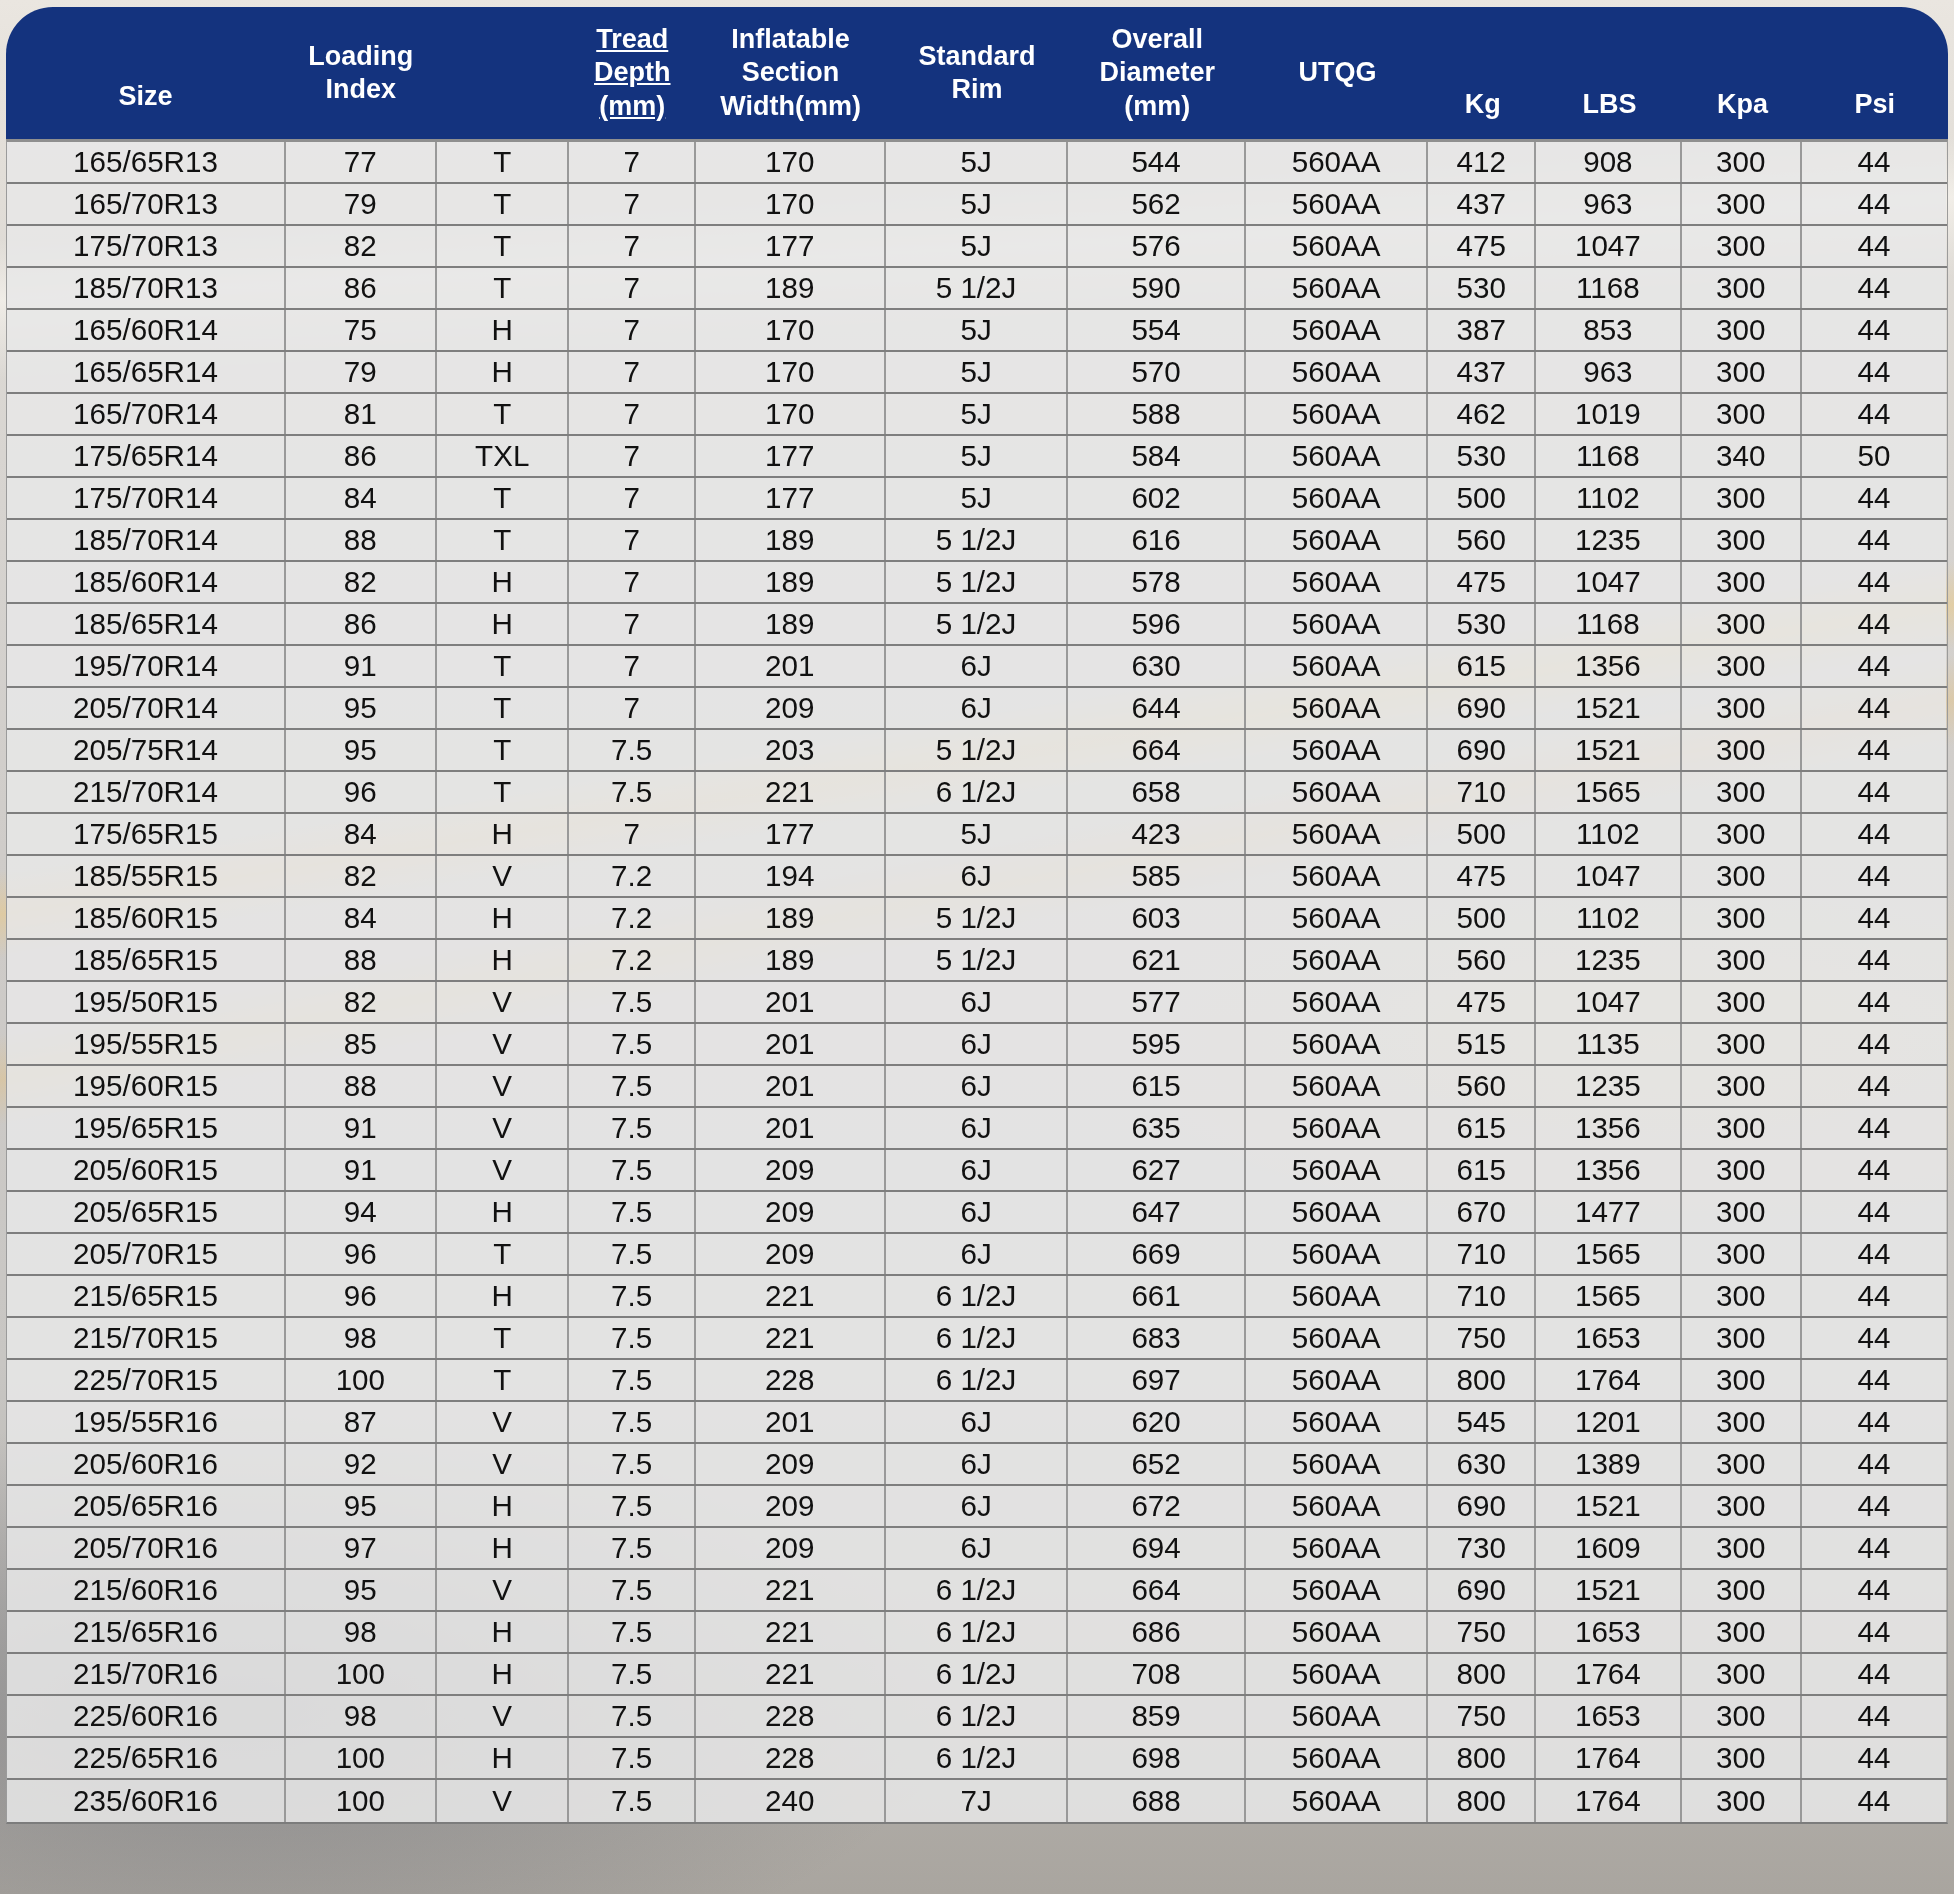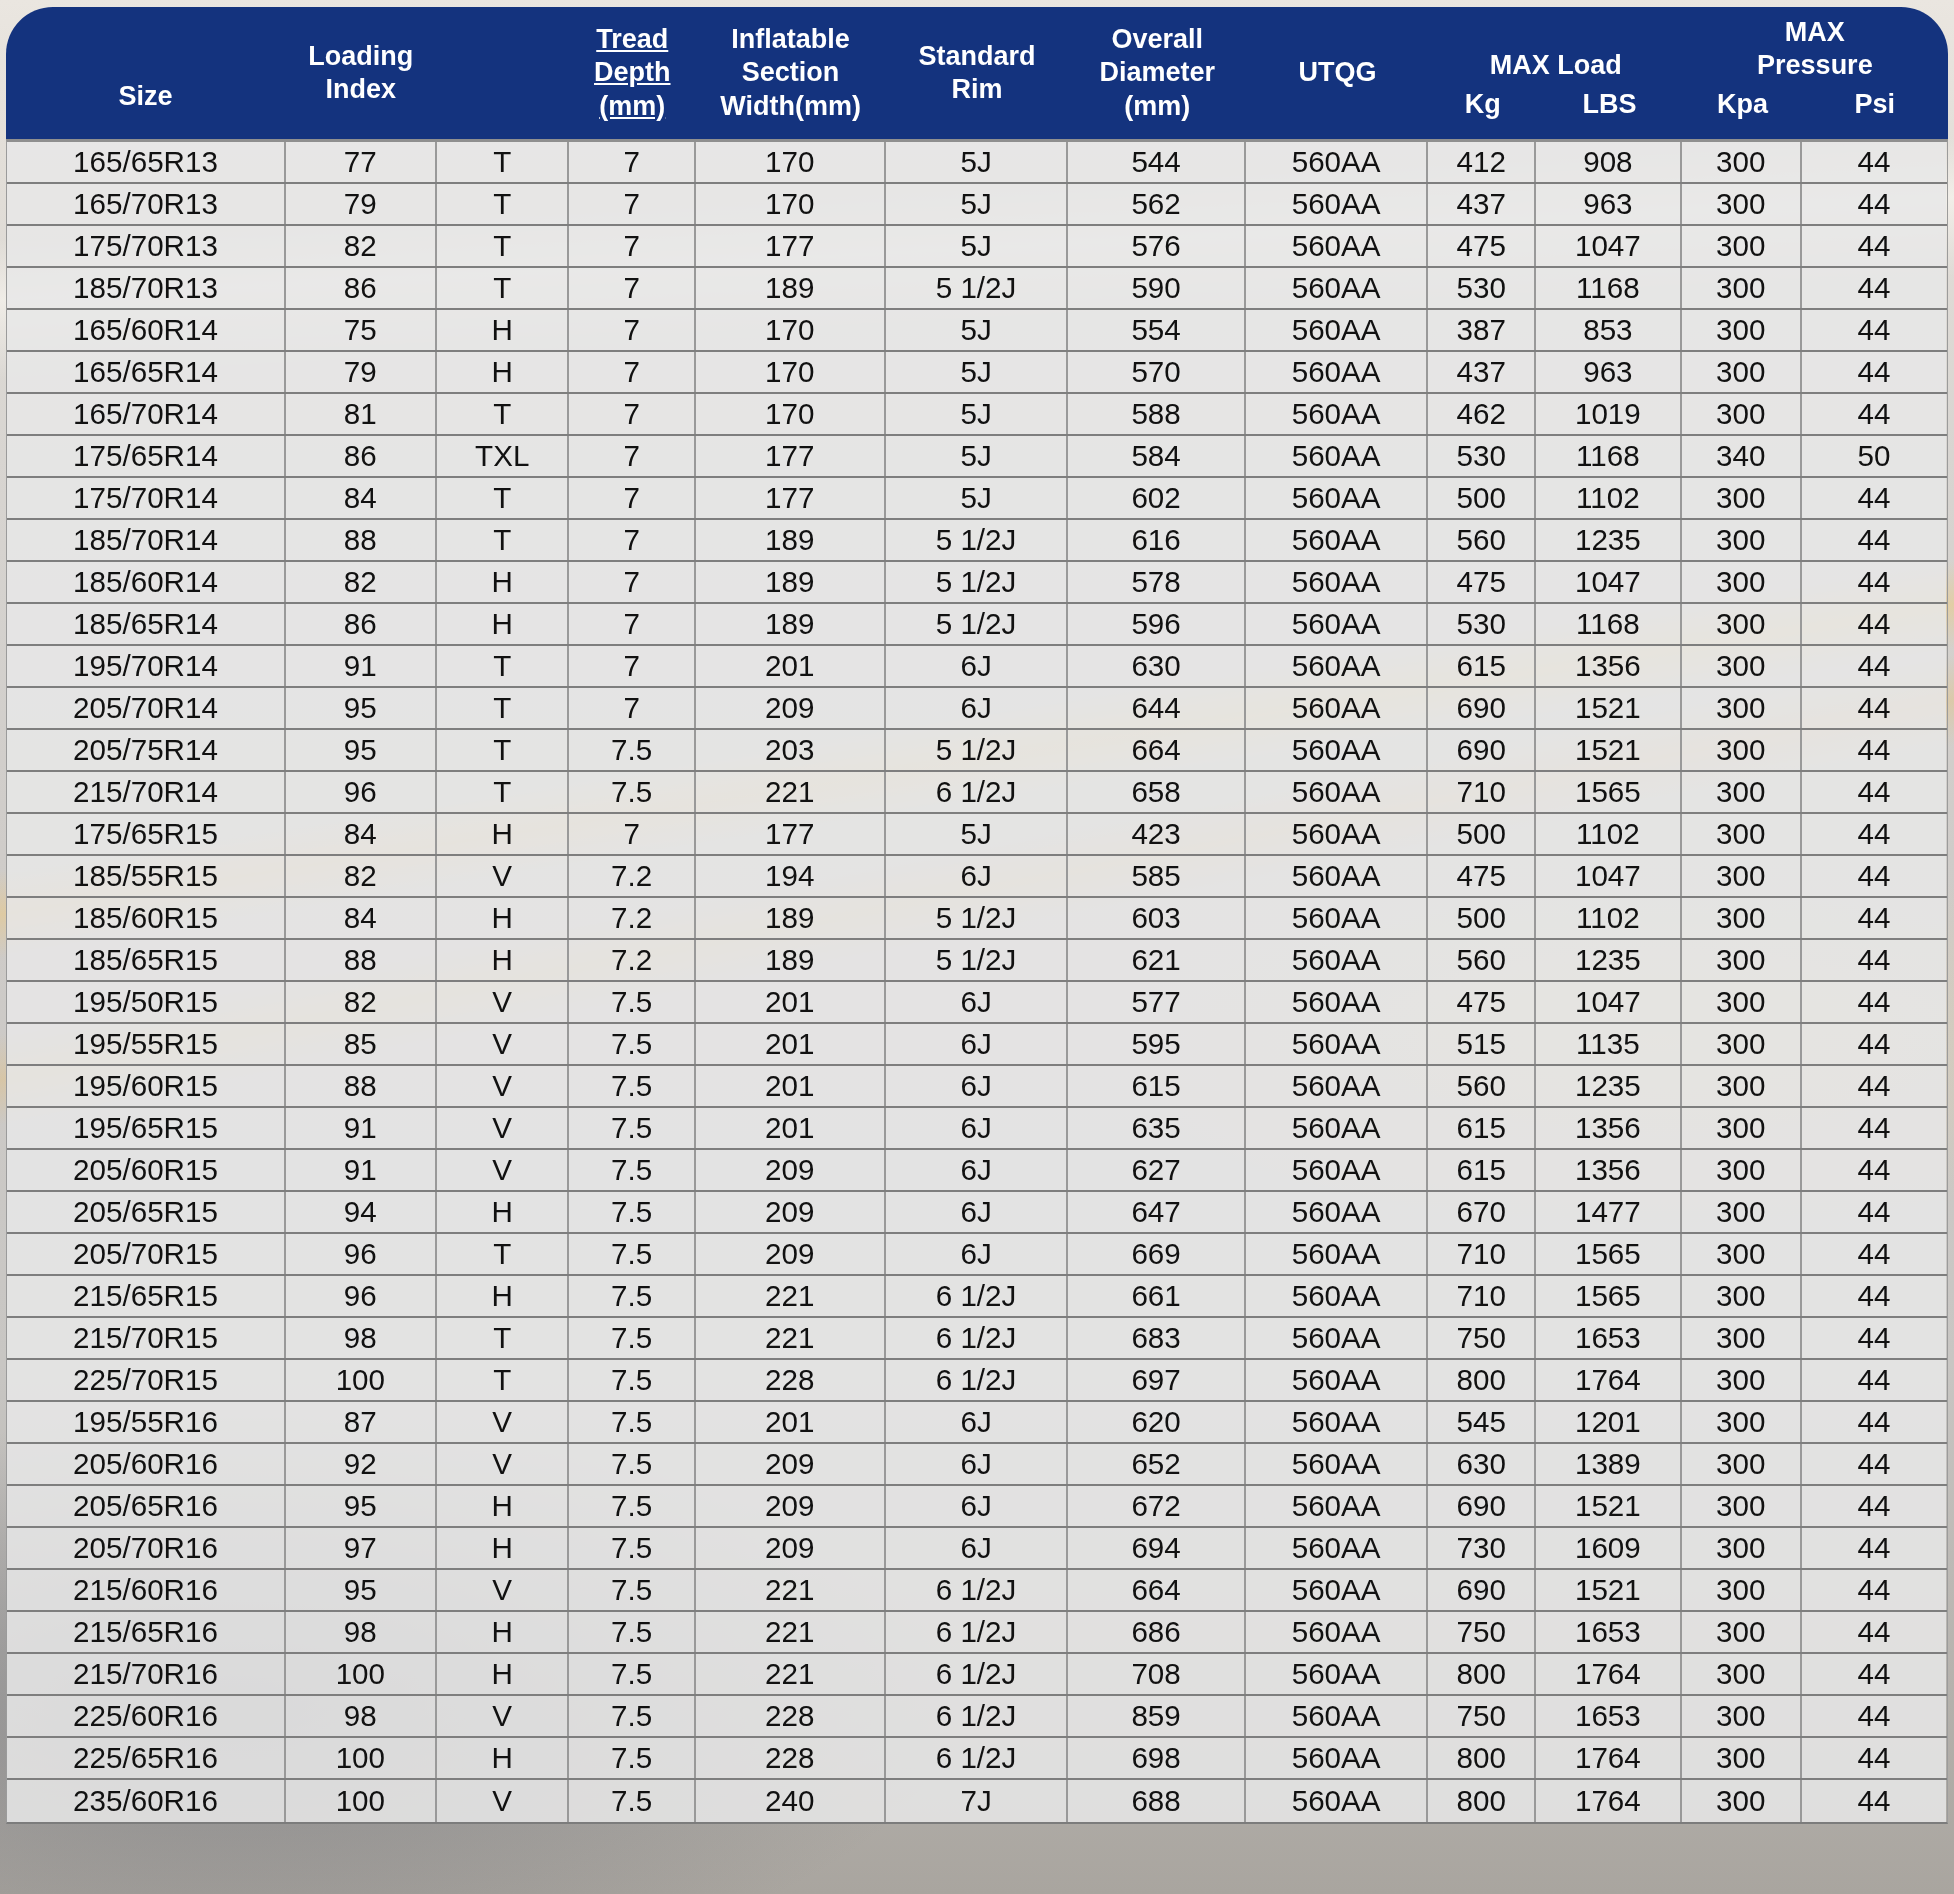--- a/index.html
+++ b/index.html
@@ -87,25 +87,22 @@
 (mm)</div>
       <div class="th full c5">Inflatable
 Section
 Width(mm)</div>
       <div class="th full c6">Standard
 Rim</div>
       <div class="th full c7">Overall
 Diameter
 (mm)</div>
       <div class="th full c8">UTQG</div>
-      <div class="th group-load">MAX Load</div>
       <div class="th sub-kg">Kg</div>
       <div class="th sub-lbs">LBS</div>
-      <div class="th group-pressure">MAX
-Pressure</div>
       <div class="th sub-kpa">Kpa</div>
       <div class="th sub-psi">Psi</div>
     </div>
 
     <div class="tbody">
         <div class="trow">
           <div class="tcell">165/65R13</div>
           <div class="tcell">77</div>
           <div class="tcell">T</div>
           <div class="tcell">7</div>

